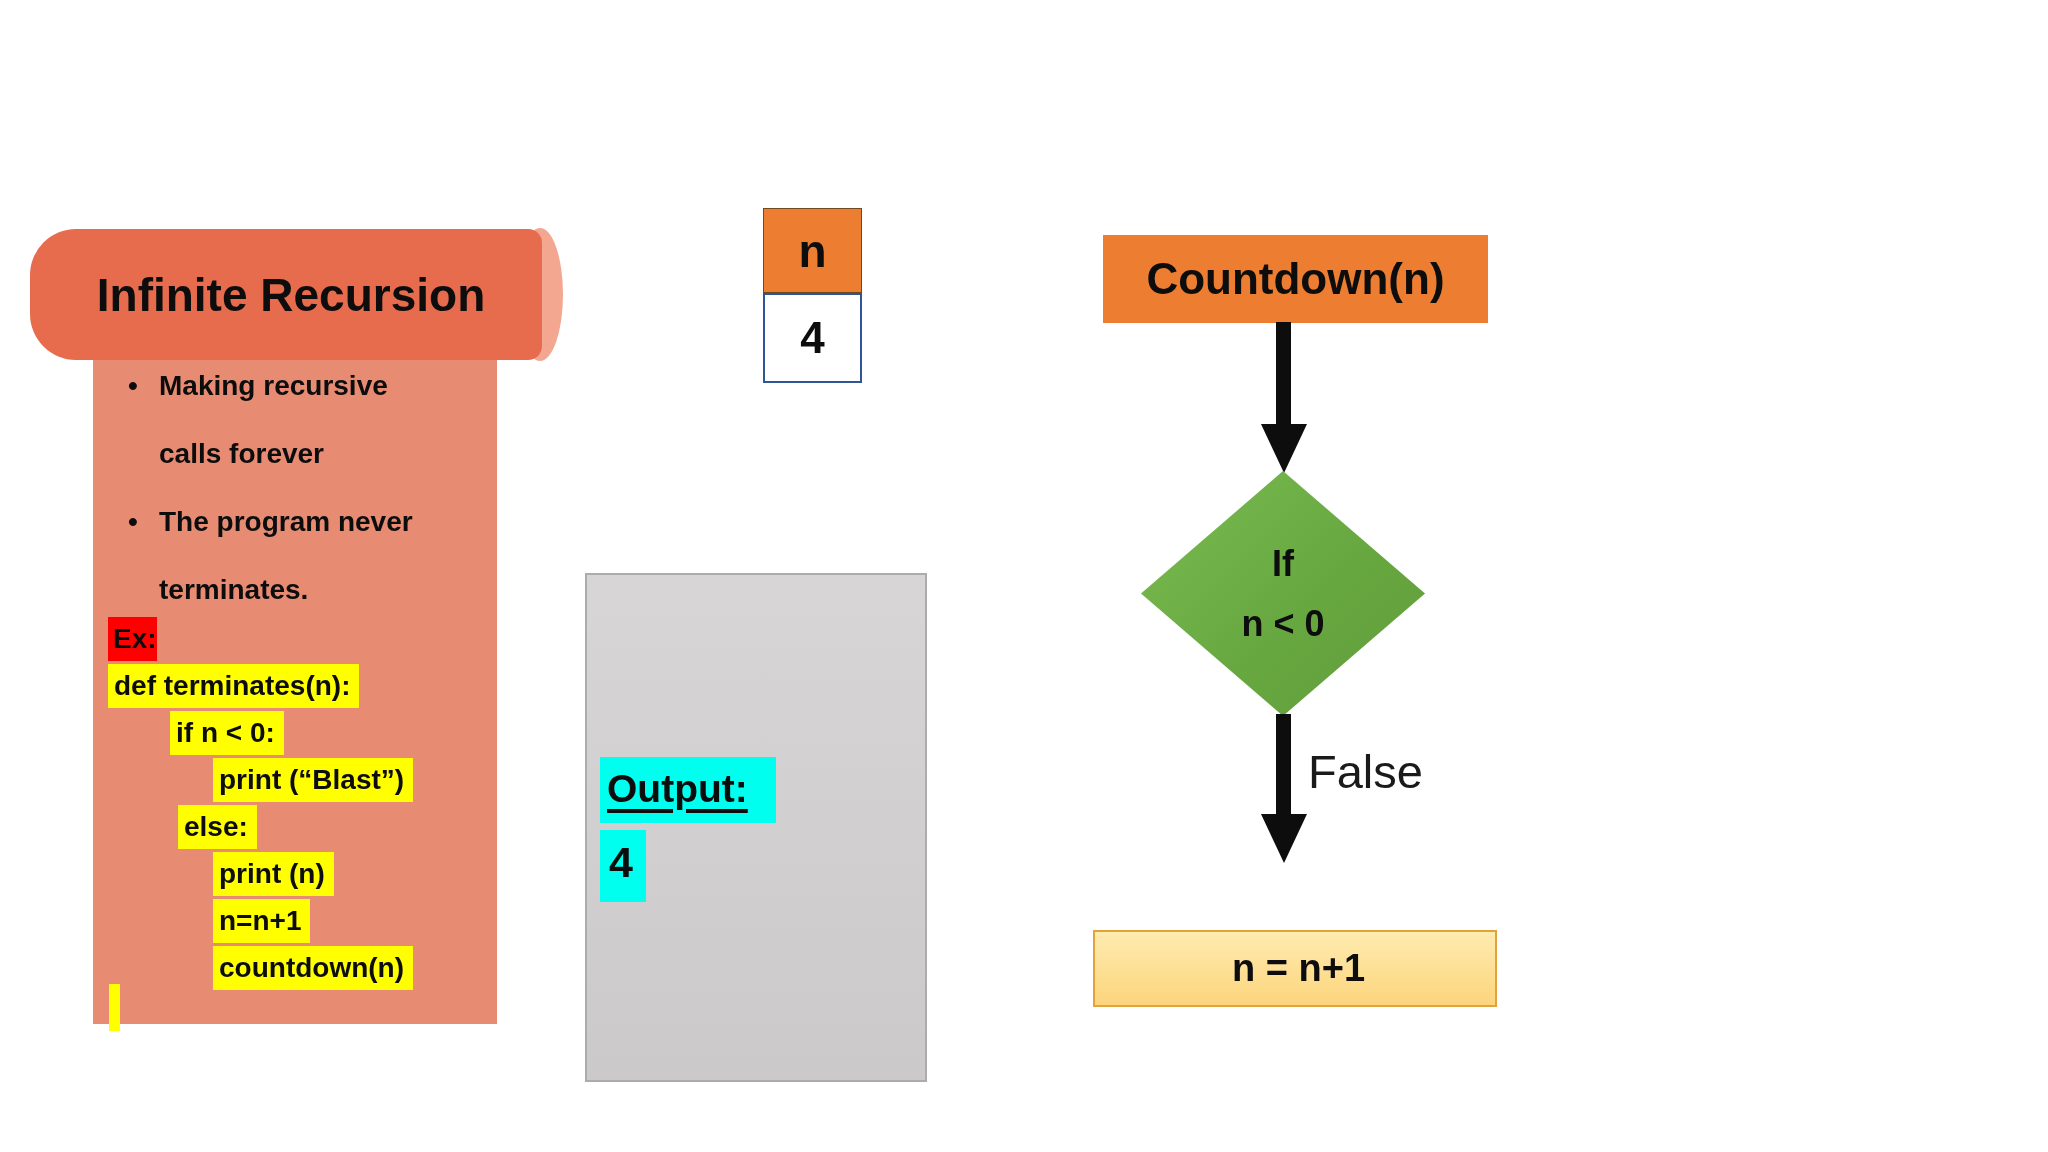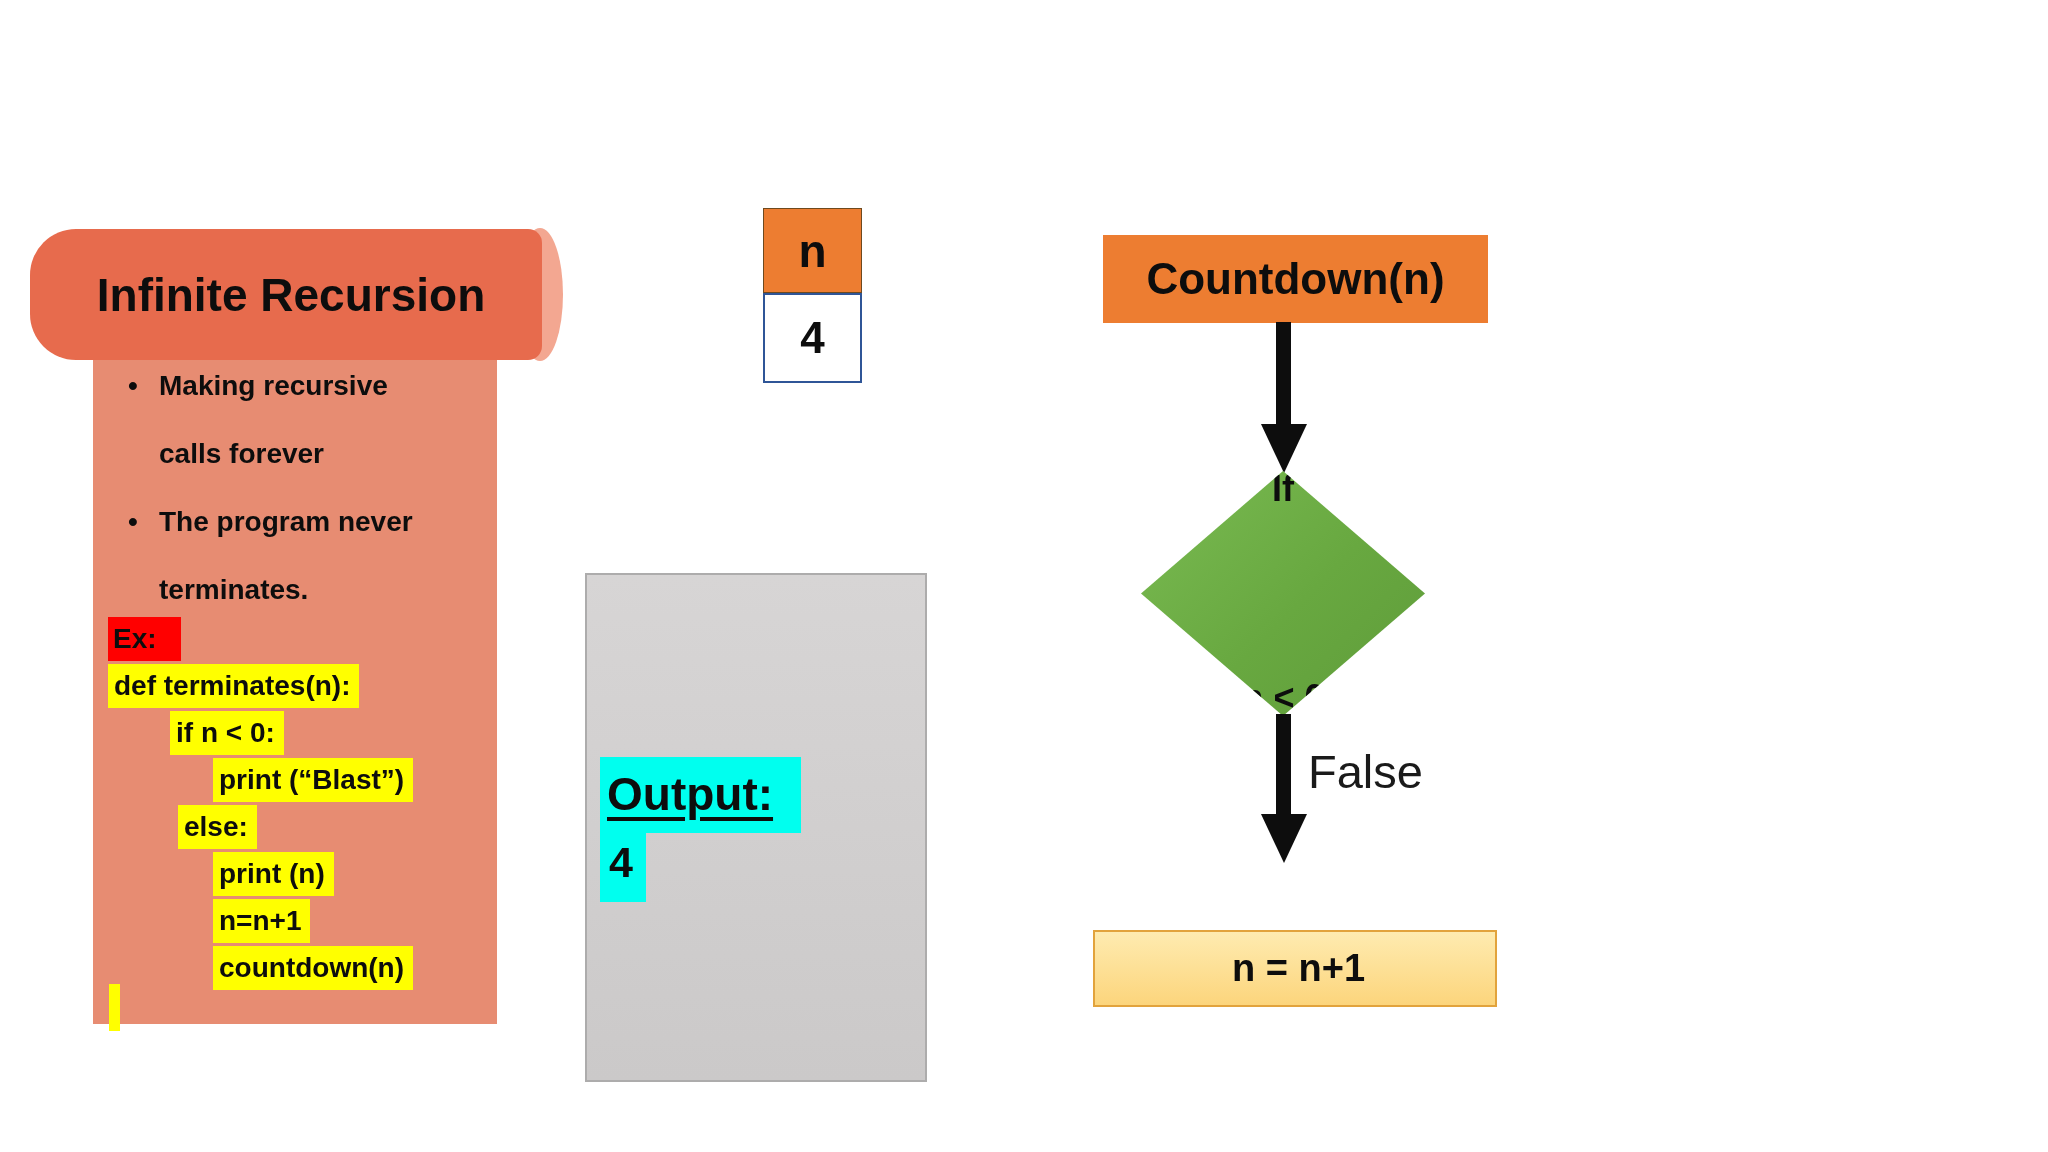--- a/index.html
+++ b/index.html
@@ -26,21 +26,21 @@
     left:93px; top:360px; width:404px; height:664px; background:#E78C72;
   }
   .bullets { position:absolute; left:14px; top:-8px; right:4px; }
   .bullet-row { display:grid; grid-template-columns:52px 1fr; }
   .bullet-dot { font-size:28px; line-height:68px; text-align:center; font-weight:bold; }
   .bullet-text { font-size:28px; font-weight:bold; line-height:68px; white-space:pre-line; }
 
   .code { position:absolute; left:15px; top:255px; font-size:28px; font-weight:bold; }
   .code-line { height:47px; line-height:47px; white-space:nowrap; }
   .hl  { background:#FFFF00; padding:6px 9px 7px 6px; }
-  .hl-red { background:#FF0000; padding:6px 24px 7px 5px; }
+  .hl-red { background:#FF0000; padding:6px 0 7px 5px; }
   .ind-0 { margin-left:0; } .ind-1 { margin-left:62px; } .ind-2 { margin-left:105px; }
   .ind-3 { margin-left:70px; }
   .cursor-bar { left:16px; top:624px; width:11px; height:47px; background:#FFFF00; }
 
   
   .var-name {
     left:763px; top:208px; width:99px; height:85px; background:#ED7D31;
     border:1px solid #6E4A1F; display:flex; align-items:center; justify-content:center;
     font-size:46px; font-weight:bold;
   }
@@ -51,21 +51,21 @@
   }
 
   
   .output-box {
     left:585px; top:573px; width:342px; height:509px;
     background:linear-gradient(180deg,#D7D5D5 0%, #CBC9C9 100%);
     border:2px solid #ADACAC;
   }
   .output-label-wrap { position:absolute; left:13px; top:182px; }
   .output-label {
-    display:inline-block; background:#00FFEF; font-size:46px; font-weight:bold;
+    display:inline-block; background:#00FFEF; font-size:39px; font-weight:bold;
     padding:10px 28px 12px 7px; text-decoration:underline;
     text-decoration-thickness:4px; text-underline-offset:7px;
   }
   .output-value-wrap { position:absolute; left:13px; top:255px; }
   .output-value {
     display:inline-block; background:#00FFEF; font-size:43px; font-weight:bold;
     padding:8px 13px 15px 9px;
   }
 
   
@@ -77,21 +77,21 @@
   .shaft { width:15px; background:#0d0d0d; }
   .shaft-1 { left:1276px; top:322px; height:104px; }
   .shaft-2 { left:1276px; top:714px; height:102px; }
   .arrow-head { width:0; height:0; border-left:23px solid transparent; border-right:23px solid transparent; border-top:49px solid #0d0d0d; }
   .head-1 { left:1261px; top:424px; }
   .head-2 { left:1261px; top:814px; }
   .diamond {
     left:1141px; top:471px; width:284px; height:245px;
     clip-path:polygon(50% 0%, 100% 50%, 50% 100%, 0% 50%);
     background:linear-gradient(135deg,#7ABB52 0%, #68A840 55%, #5F9C3A 100%);
-    display:flex; flex-direction:column; align-items:center; justify-content:space-between; gap:24px;
+    display:flex; flex-direction:column; align-items:center; justify-content:center; gap:24px;
   }
   .diamond .cond { font-size:36px; font-weight:bold; line-height:1; }
   .false-label { left:1308px; top:744px; font-size:47px; font-weight:400; color:#1a1a1a; }
   .fc-step {
     left:1093px; width:404px;
     background:linear-gradient(180deg,#FEEBB0 0%, #FCD57C 100%);
     border:2px solid #E2A33C;
     display:flex; align-items:center; justify-content:center;
     font-size:38px; font-weight:bold;
   }

